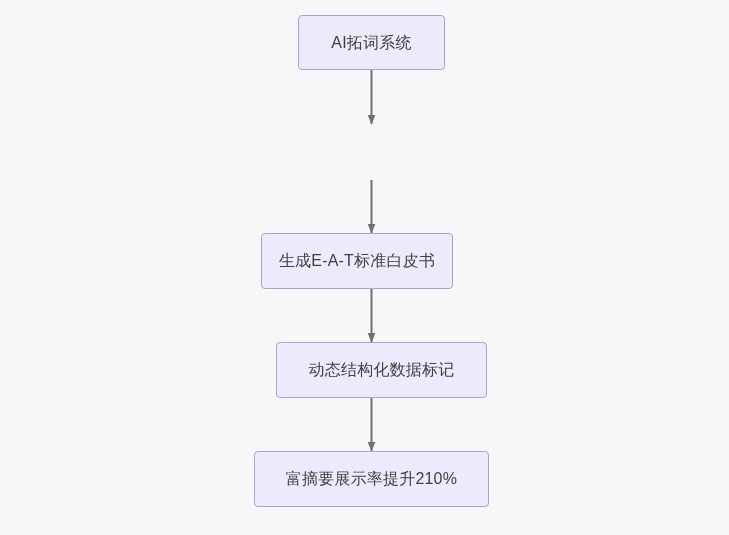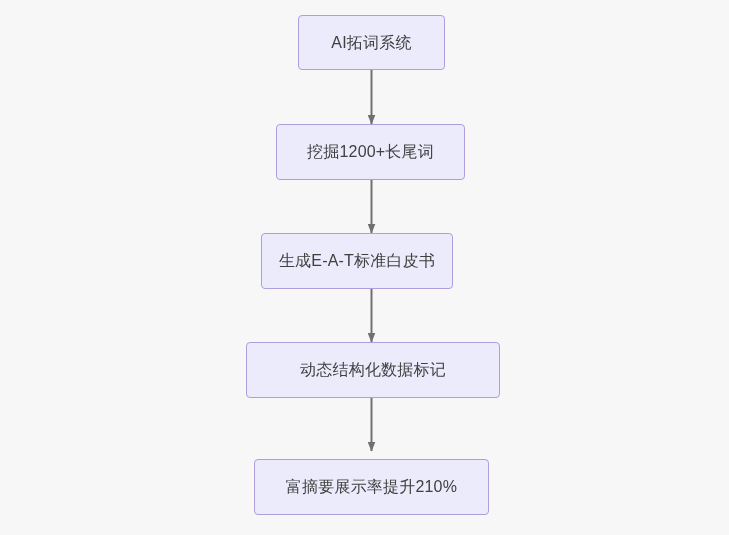--- a/index.html
+++ b/index.html
@@ -68,29 +68,26 @@
     </g>
     <g>
       <line x1="371.5" y1="398" x2="371.5" y2="451" stroke="#707070" stroke-width="2" marker-end="url(#arrowhead)"></line>
     </g>
   </svg>
 
   <div class="node" style="left:298px; top:15px; width:147px; height:55px;">
     <span class="node-label">AI拓词系统</span>
   </div>
 
-  <div class="node" style="left:276px; top:124px; width:189px; height:56px;">
-    <span class="node-label">挖掘1200+长尾词</span>
-  </div>
 
   <div class="node" style="left:261px; top:233px; width:192px; height:56px;">
     <span class="node-label">生成E-A-T标准白皮书</span>
   </div>
 
-  <div class="node" style="left:246px; top:342px; width:254px; height:56px;text-align:right;">
+  <div class="node" style="left:276px; top:342px; width:211px; height:56px;text-align:right;">
     <span class="node-label">动态结构化数据标记</span>
   </div>
 
-  <div class="node" style="left:254px; top:451px; width:235px; height:56px;margin-top:8px;">
+  <div class="node" style="left:254px; top:451px; width:235px; height:56px;">
     <span class="node-label">富摘要展示率提升210%</span>
   </div>
 
 </div>
 
 </body></html>

